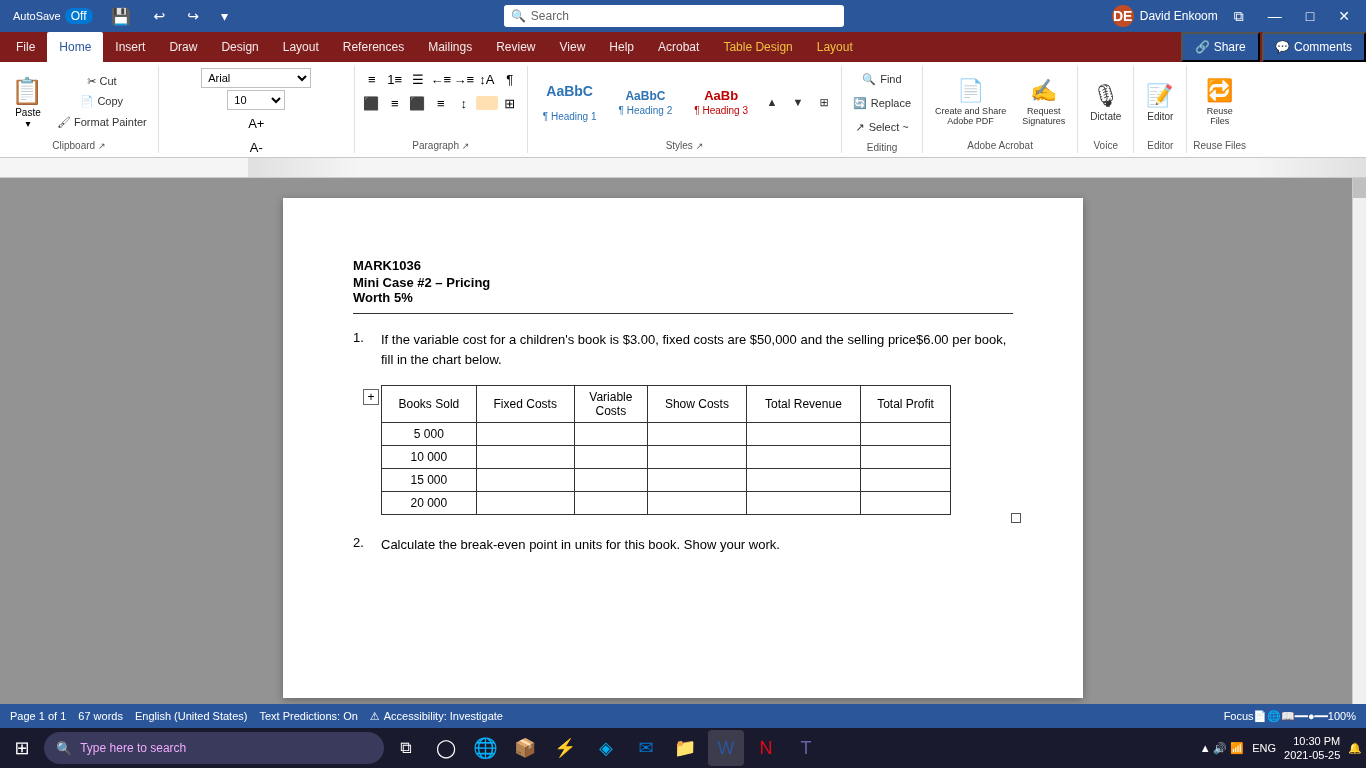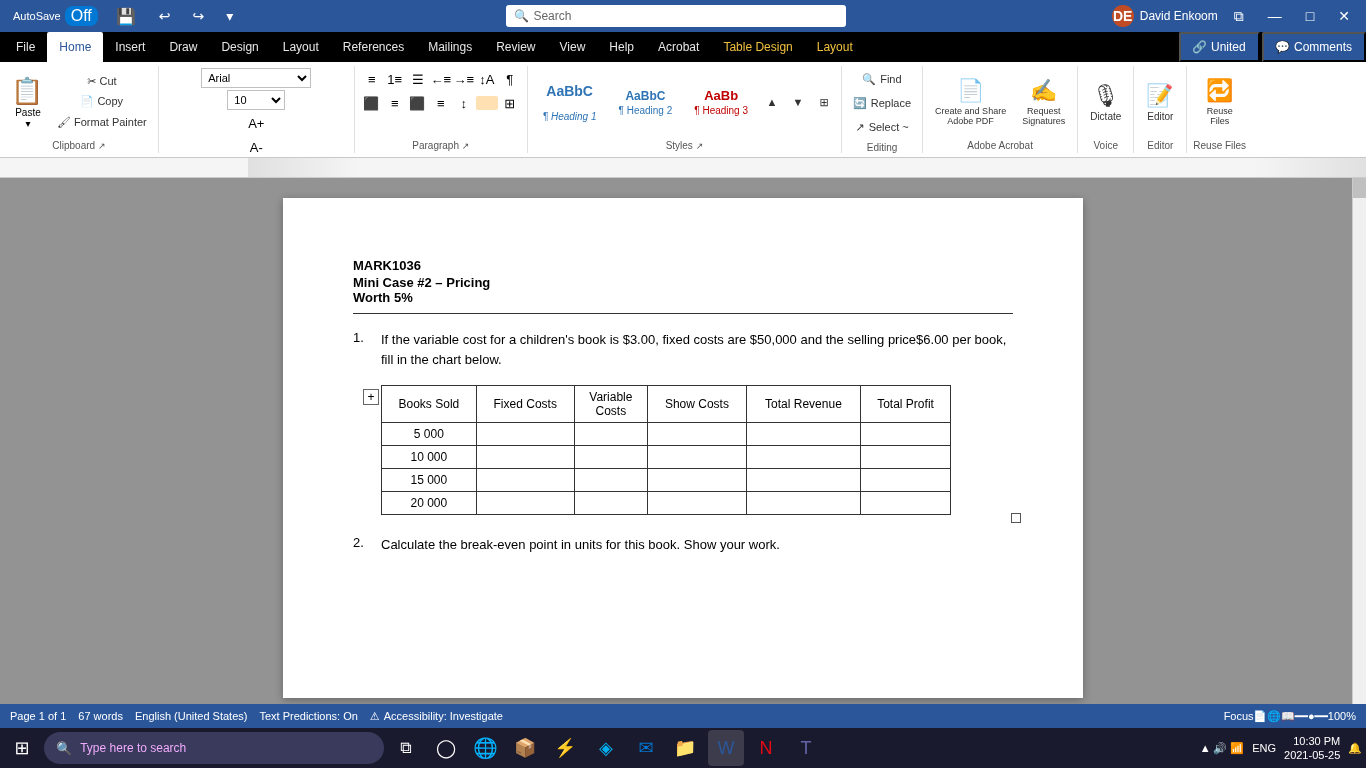--- a/index.html
+++ b/index.html
@@ -35,21 +35,21 @@
     
     #ribbon {
       width: 100%;
       background: #2b579a;
       display: flex;
       flex-direction: column;
     }
     #ribbon-tabs {
       display: flex;
       align-items: center;
-      background: #000000;
+      background: #7f1d1d;
       height: 30px;
       padding-left: 4px;
     }
     .ribbon-tab {
       padding: 4px 12px;
       font-size: 12px;
       color: rgba(255,255,255,0.9);
       cursor: pointer;
       height: 30px;
       display: flex;
@@ -336,21 +336,21 @@
       overflow: hidden;
     }
   </style>
 </head>
 <body>
 
 <div id="title-bar">
   <div id="title-bar-left">
     <button class="ribbon-btn-small" style="color:white;font-size:11px;display:flex;align-items:center;gap:4px;">
       <span>AutoSave</span>
-      <span style="background:#0078d4;border-radius:8px;padding:1px 6px;font-size:16px;">Off</span>
+      <span style="background:#0078d4;border-radius:8px;padding:1px 6px;font-size:12px;">Off</span>
     </button>
     <button class="title-btn" style="font-size:16px;">💾</button>
     <button class="title-btn">↩</button>
     <button class="title-btn">↪</button>
     <button class="title-btn">▾</button>
   </div>
   <div id="title-bar-center">
     <div id="search-box">
       <span style="margin-right:4px;">🔍</span>
       <span style="color:#666;">Search</span>
@@ -379,21 +379,21 @@
     <div class="ribbon-tab">Layout</div>
     <div class="ribbon-tab">References</div>
     <div class="ribbon-tab">Mailings</div>
     <div class="ribbon-tab">Review</div>
     <div class="ribbon-tab">View</div>
     <div class="ribbon-tab">Help</div>
     <div class="ribbon-tab">Acrobat</div>
     <div class="ribbon-tab" style="color:#f0c040;">Table Design</div>
     <div class="ribbon-tab" style="color:#f0c040;">Layout</div>
     <div class="ribbon-tab-right" style="margin-left:auto;display:flex;">
-      <button class="ribbon-tab" style="color:white;background:#2b579a;">🔗 United</button>
+      <button class="ribbon-tab" style="color:white;background:#2b579a;">🔗 Share</button>
       <button class="ribbon-tab" style="color:white;background:#2b579a;">💬 Comments</button>
     </div>
   </div>
 
   <div id="ribbon-content">
 
     <div class="ribbon-group">
       <div class="ribbon-group-content">
         <div class="clipboard-btns">
           <div class="paste-big">
@@ -460,21 +460,21 @@
           <button class="format-btn">⊞</button>
         </div>
       </div>
       <div class="ribbon-group-label">Paragraph <span style="font-size:9px;">↗</span></div>
     </div>
 
     <div class="ribbon-group" style="min-width:200px;">
       <div class="ribbon-group-content styles-preview">
         <div class="style-item" style="font-size:11px;color:#2e74b5;">
           <span style="font-size:14px;font-weight:bold;">AaBbC</span>
-          <span style="font-size:10px;margin-top:12px;font-style:italic;">¶ Heading 1</span>
+          <span style="font-size:10px;margin-top:12px;">¶ Heading 1</span>
         </div>
         <div class="style-item" style="font-size:11px;color:#2e74b5;">
           <span style="font-size:12px;font-weight:bold;">AaBbC</span>
           <span style="font-size:10px;margin-top:2px;">¶ Heading 2</span>
         </div>
         <div class="style-item" style="font-size:11px;color:#c00000;">
           <span style="font-size:13px;font-weight:bold;">AaBb</span>
           <span style="font-size:10px;margin-top:2px;">¶ Heading 3</span>
         </div>
         <button class="ribbon-btn-small" style="height:30px;">▲</button>

